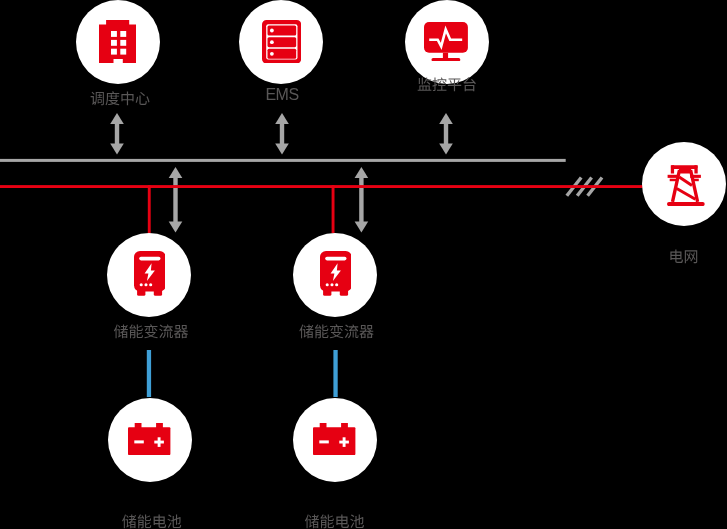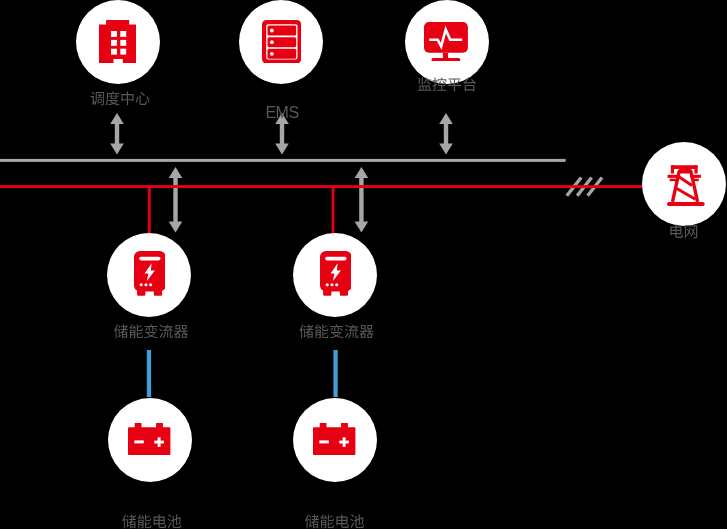--- a/index.html
+++ b/index.html
@@ -105,21 +105,21 @@
       <rect class="red" x="0" y="0" width="39.2" height="43.5" rx="4.5"></rect>
       <rect class="white" x="4.2" y="4.3" width="31.3" height="35.2" rx="2"></rect>
       <rect class="red" x="5.5" y="5.5" width="28.7" height="10" rx="1.5"></rect>
       <rect class="red" x="5.5" y="17.15" width="28.7" height="10" rx="1.5"></rect>
       <rect class="red" x="5.5" y="28.8" width="28.7" height="10" rx="1.5"></rect>
       <circle class="white" cx="9.9" cy="10.5" r="1.9"></circle>
       <circle class="white" cx="9.9" cy="22.15" r="1.9"></circle>
       <circle class="white" cx="9.9" cy="33.8" r="1.9"></circle>
     </svg>
   </div>
-  <div class="label label-latin" style="left:282px;top:105px">EMS</div>
+  <div class="label label-latin" style="left:282px;top:87px">EMS</div>
 
   <div class="node" style="left:405px;top:-0.5px">
     <svg style="left:19.3px;top:22.6px" width="43.9" height="39.3" viewBox="0 0 43.9 39.3">
       <rect class="red" x="0" y="0" width="43.9" height="30.8" rx="5"></rect>
       <polyline class="white-stroke" points="5.2,17.7 13.7,17.7 17.2,24.4 21.7,7.4 26.2,17.7 38.2,17.7" fill="none" stroke-width="2.6"></polyline>
       <rect class="red" x="18.9" y="30.8" width="5.2" height="5.6"></rect>
       <rect class="red" x="7.5" y="36" width="28.8" height="3.3" rx="1.6"></rect>
     </svg>
   </div>
   <div class="label" style="left:447px;top:77px">监控平台</div>
@@ -186,15 +186,15 @@
       <rect class="red" x="2.7" y="13.7" width="6.5" height="2.5"></rect>
       <rect class="red" x="25.3" y="13.7" width="6.5" height="2.5"></rect>
       <polygon class="red" points="11.8,3.9 24.3,3.9 22.8,8.5 13.3,8.5"></polygon>
       <line class="red-stroke" x1="12.5" y1="5" x2="5.5" y2="36.8" stroke-width="3.4"></line>
       <line class="red-stroke" x1="23.6" y1="5" x2="30.6" y2="36.8" stroke-width="3.4"></line>
       <line class="red-stroke" x1="12.2" y1="12" x2="25" y2="20.5" stroke-width="3"></line>
       <line class="red-stroke" x1="9.7" y1="23.5" x2="28.4" y2="34.3" stroke-width="3"></line>
       <rect class="red" x="0" y="37.1" width="37.7" height="4" rx="2"></rect>
     </svg>
   </div>
-  <div class="label" style="left:683.4px;top:224px">电网</div>
+  <div class="label" style="left:683.4px;top:249px">电网</div>
 
 </div>
 
 </body></html>

